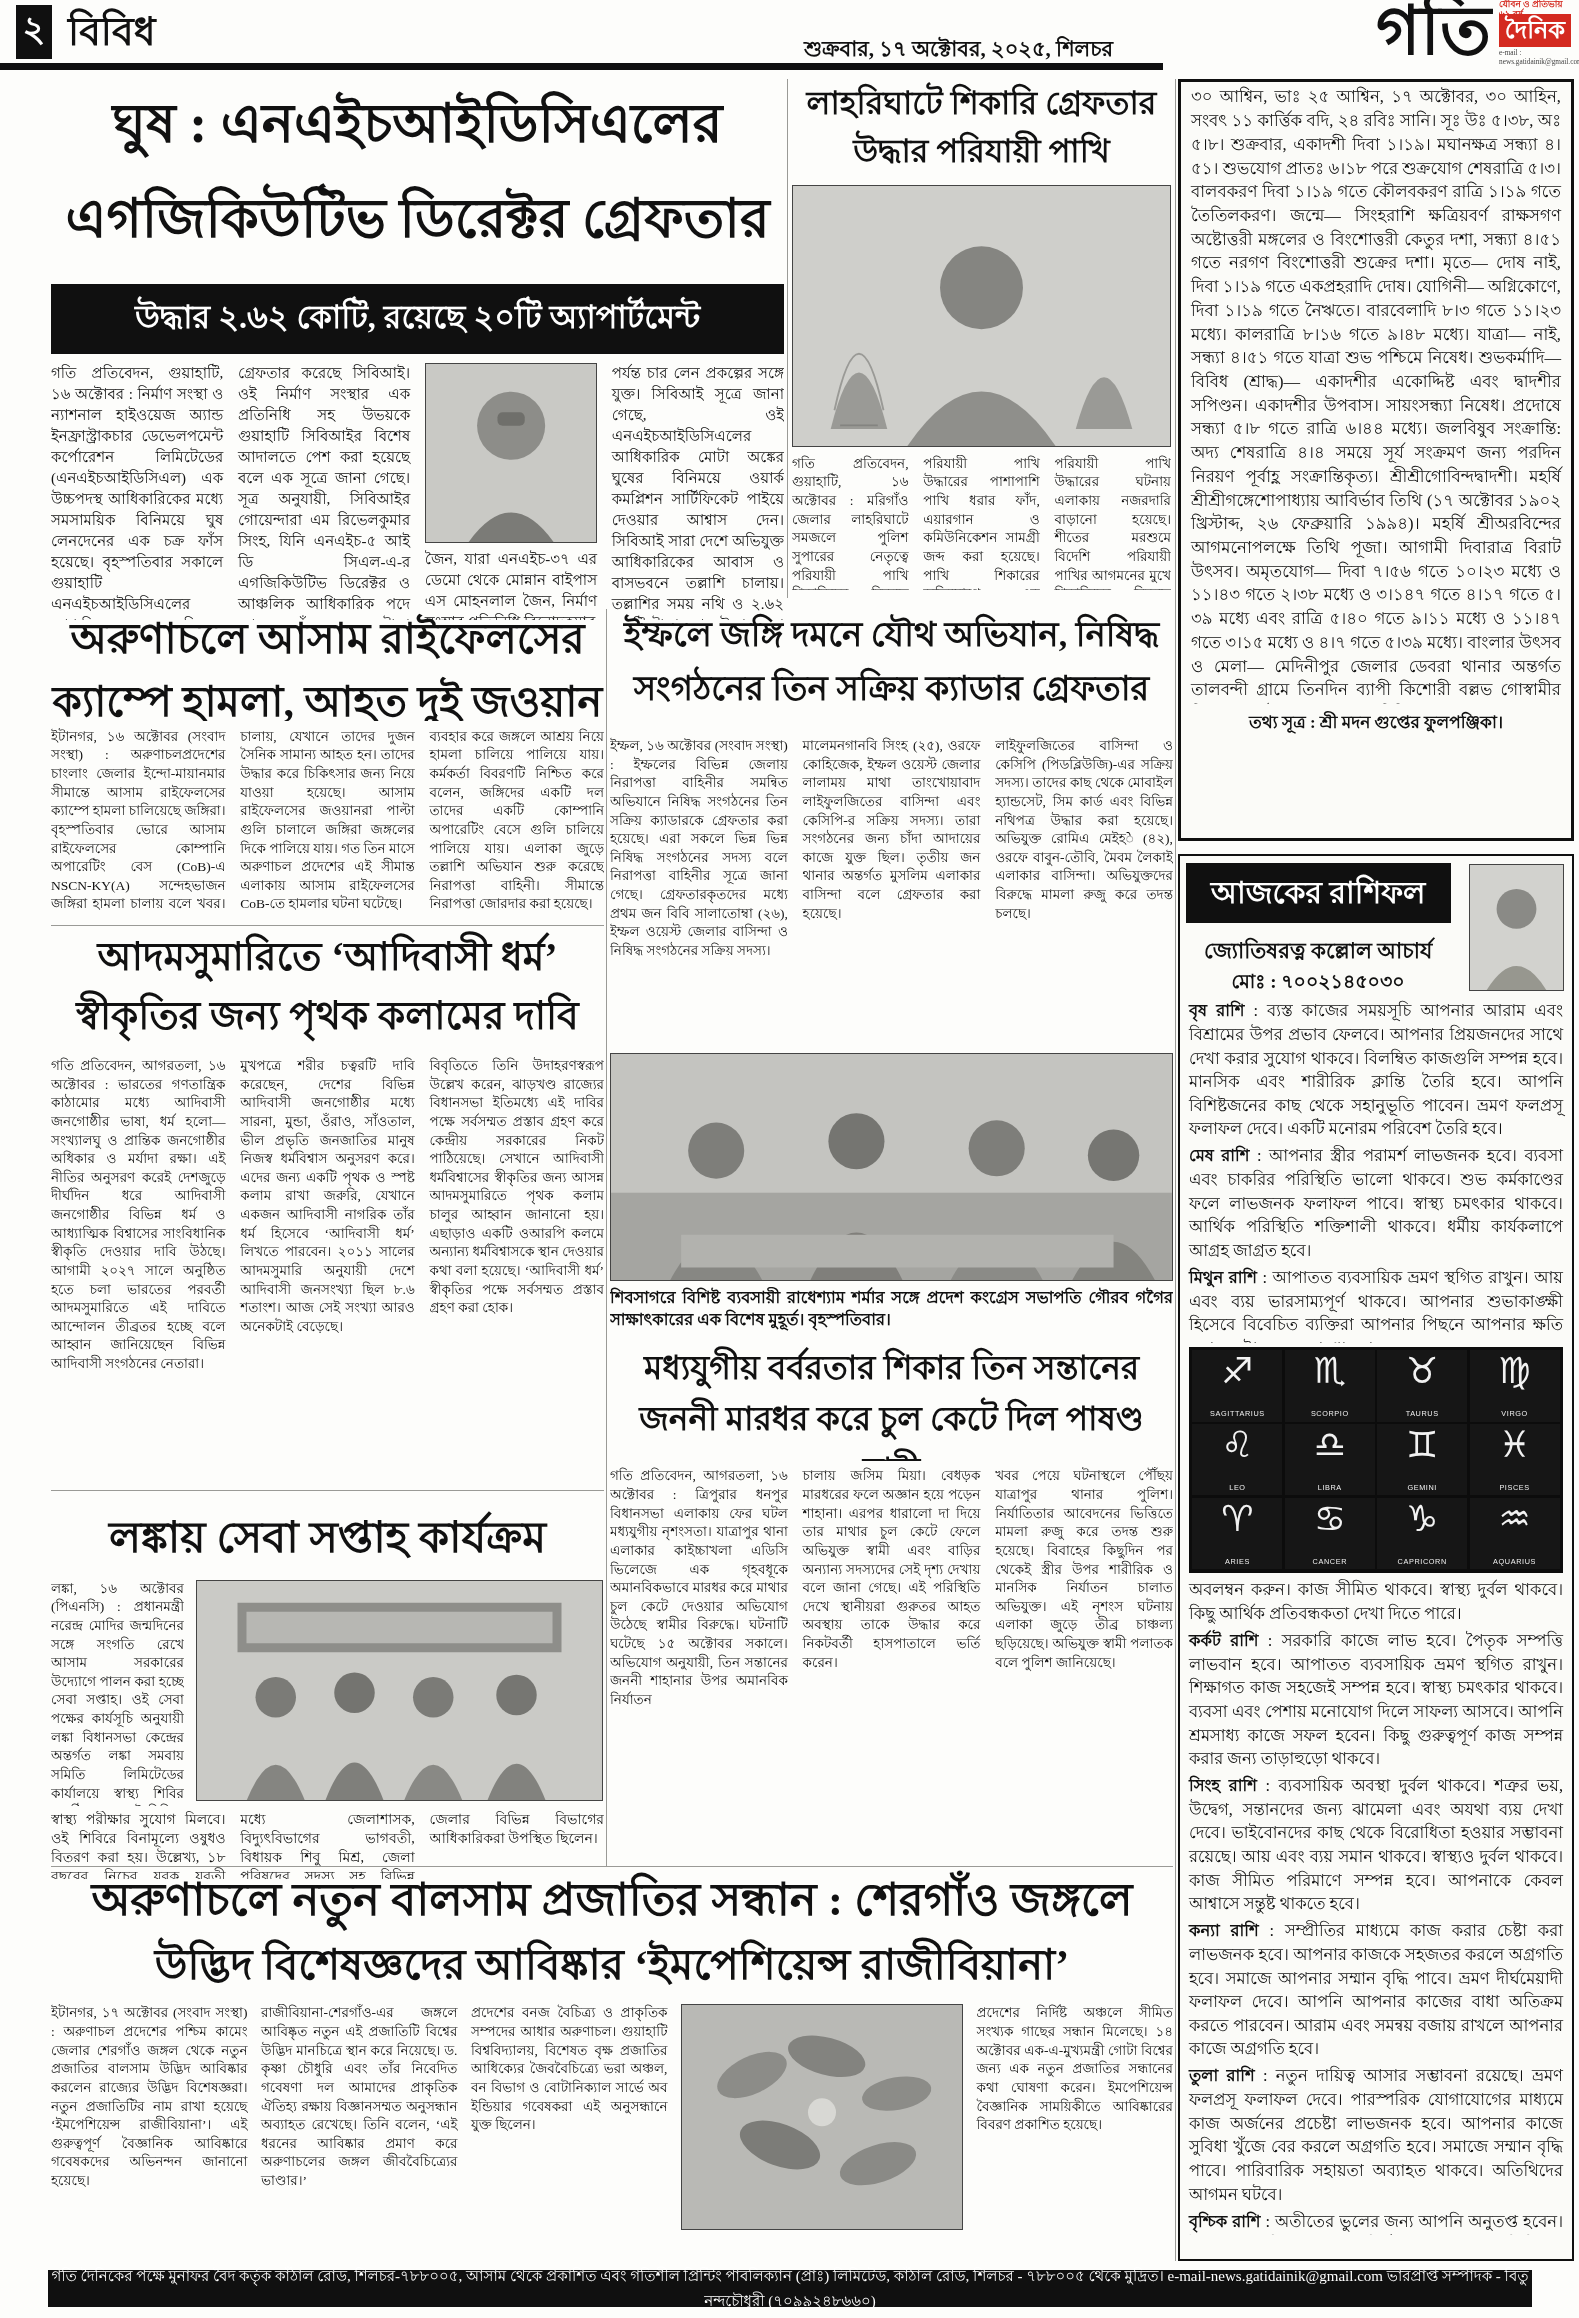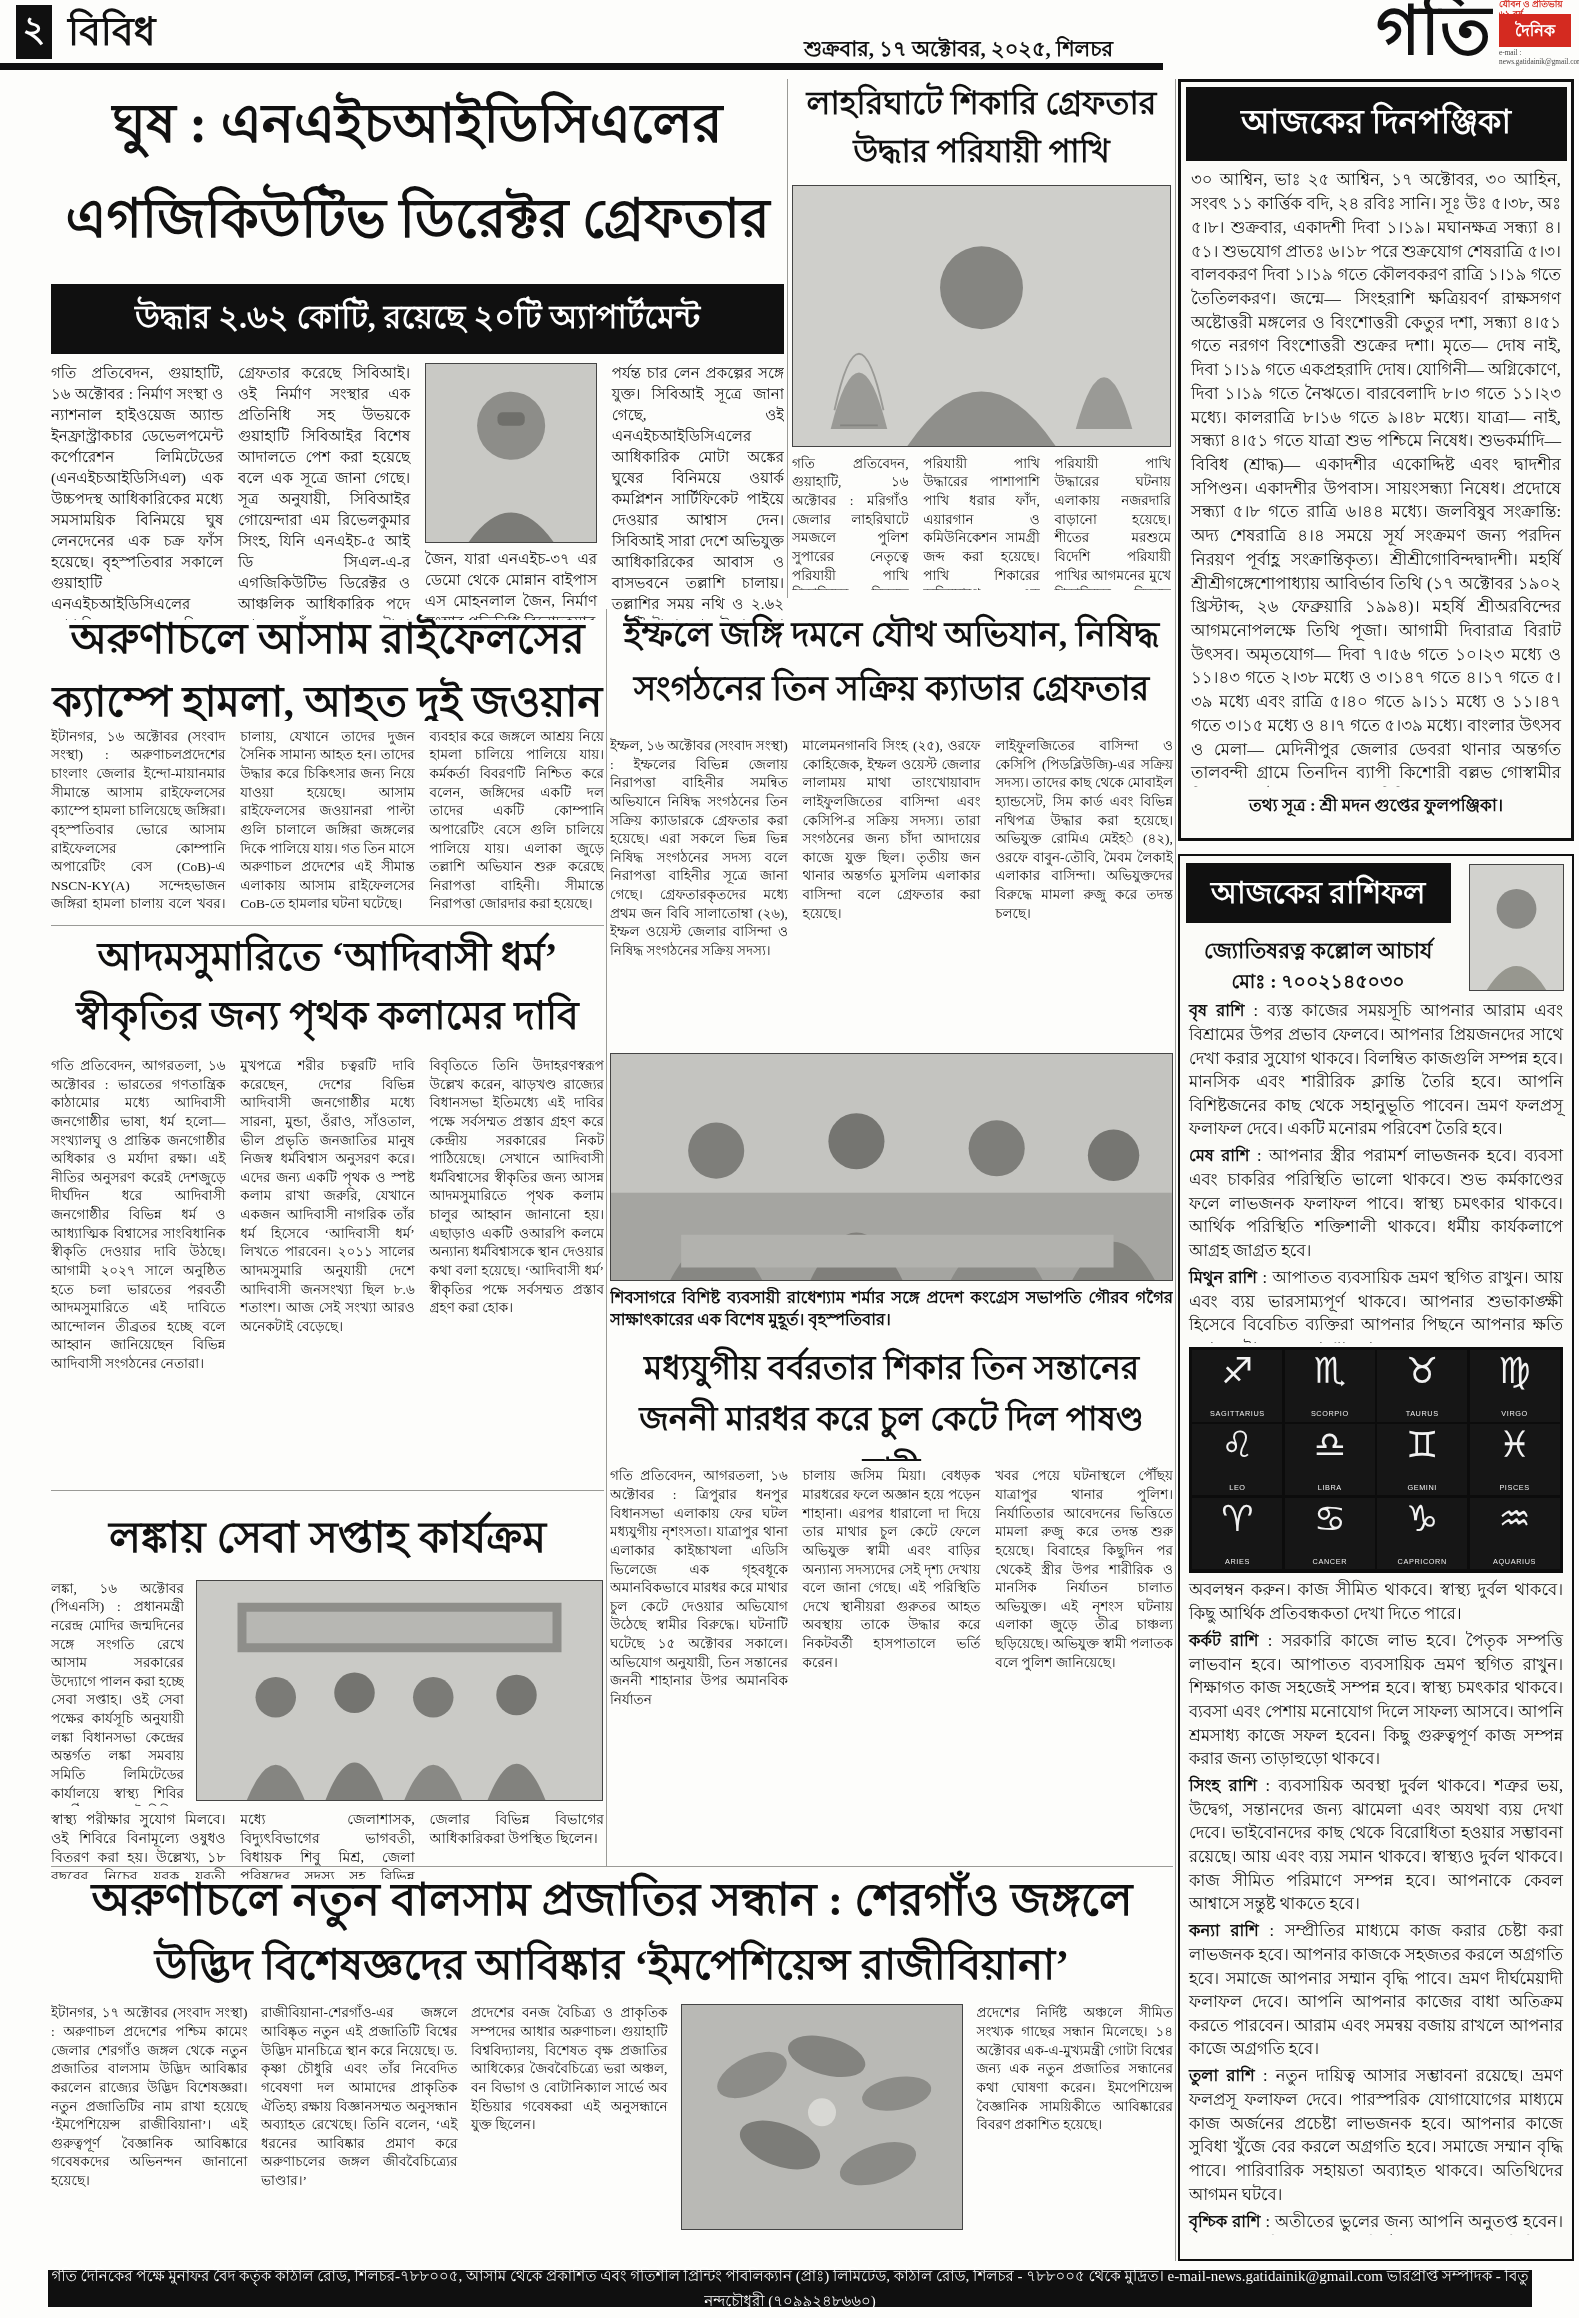--- a/index.html
+++ b/index.html
@@ -42,21 +42,21 @@
 
   <div class="abs" style="left:0;top:0;width:1580px;height:63px;">
     <div class="abs" style="left:16px;top:4.5px;width:36px;height:54px;background:#101010;color:#fff;display:flex;align-items:center;justify-content:center;font-size:35px;font-weight:bold;">
       <span>২</span>
     </div>
     <div class="abs" style="left:68px;top:1.1px;font-size:39px;font-weight:bold;">বিবিধ</div>
     <div class="abs dl" style="left:705px;top:33px;width:507px;text-align:center;font-size:21px;">শুক্রবার, ১৭ অক্টোবর, ২০২৫, শিলচর</div>
     <div class="abs" style="left:1376px;top:0px;width:197px;height:62px;">
       <span class="masthead-title" style="position:absolute;left:0;top:-3.4px;">গতি</span>
       <span class="smallred" style="position:absolute;left:123px;top:0px;width:73px;line-height:1.1;">যৌবন ও প্রতিভায় ৬১ বর্ষ</span>
-      <span class="redbox" style="position:absolute;left:123px;top:13.5px;width:72px;height:33px;font-size:16px;line-height:33px;">দৈনিক</span>
+      <span class="redbox" style="position:absolute;left:123px;top:13.5px;width:72px;height:33px;font-size:24px;line-height:33px;">দৈনিক</span>
       <span style="position:absolute;left:123px;top:48px;font-size:7.3px;color:#444;">e-mail : news.gatidainik@gmail.com</span>
     </div>
     <div class="abs rule" style="left:0;top:63px;width:1163px;height:6.8px;"></div>
   </div>
 
   <div class="abs" style="left:51px;top:77px;width:733px;">
     <div class="hl" style="font-size:54px;line-height:1.75;height:197px;overflow:hidden;">ঘুষ : এনএইচআইডিসিএলের এগজিকিউটিভ ডিরেক্টর গ্রেফতার</div>
     <div class="barhead" style="margin-top:10px;font-size:32px;padding:8px 0;">উদ্ধার ২.৬২ কোটি, রয়েছে ২০টি অ্যাপার্টমেন্ট</div>
     <div class="cols bt" style="margin-top:9px;height:257px;">
       <div>গতি প্রতিবেদন, গুয়াহাটি, ১৬ অক্টোবর : নির্মাণ সংস্থা ও ন্যাশনাল হাইওয়েজ অ্যান্ড ইনফ্রাস্ট্রাকচার ডেভেলপমেন্ট কর্পোরেশন লিমিটেডের (এনএইচআইডিসিএল) এক উচ্চপদস্থ আধিকারিকের মধ্যে সমসাময়িক বিনিময়ে ঘুষ লেনদেনের এক চক্র ফাঁস হয়েছে। বৃহস্পতিবার সকালে গুয়াহাটি এনএইচআইডিসিএলের আঞ্চলিক অফিসের এগজিকিউটিভ ডিরেক্টর একটি নির্মাণ সংস্থা থেকে ১০ লক্ষ টাকা ঘুষ নেওয়ার সময় হাতেনাতে</div>
@@ -89,21 +89,20 @@
       </svg>
     </div>
     <div class="cols bt-sm" style="margin-top:8px;height:135px;">
       <div>গতি প্রতিবেদন, গুয়াহাটি, ১৬ অক্টোবর : মরিগাঁও জেলার লাহরিঘাটে সমজলে পুলিশ সুপারের নেতৃত্বে পরিযায়ী পাখি শিকারিদের বিরুদ্ধে তীব্র অভিযান চালাচ্ছে পুলিশ। মঙ্গলবার রাতে বিশেষ অভিযান চালিয়ে শিকারিদের ডেরা থেকে খাঁচাবন্দি বহু পরিযায়ী পাখি উদ্ধার করা হয়।</div>
       <div>পরিযায়ী পাখি উদ্ধারের পাশাপাশি পাখি ধরার ফাঁদ, এয়ারগান ও কমিউনিকেশন সামগ্রী জব্দ করা হয়েছে। পাখি শিকারের অভিযোগে এক শিকারিকে হাতেনাতে গ্রেফতার করা হয়েছে। ধৃত শিকারিকে জিজ্ঞাসাবাদ করছে পুলিশ।</div>
       <div>পরিযায়ী পাখি উদ্ধারের ঘটনায় এলাকায় নজরদারি বাড়ানো হয়েছে। শীতের মরশুমে বিদেশি পরিযায়ী পাখির আগমনের মুখে শিকারিদের বিরুদ্ধে অভিযান চলবে বলে জানিয়েছে বন বিভাগ ও পুলিশ।</div>
     </div>
   </div>
 
   <div class="abs box" style="left:1178px;top:79px;width:396px;height:762px;">
-    <div class="barhead" style="margin:4.5px;font-size:33px;padding:9px 0;">আজকের দিনপঞ্জিকা</div>
     <div style="padding:3.4px 10px;font-size:16.6px;line-height:1.43;text-align:justify;height:615px;overflow:hidden;">৩০ আশ্বিন, ভাঃ ২৫ আশ্বিন, ১৭ অক্টোবর, ৩০ আহিন, সংবৎ ১১ কার্ত্তিক বদি, ২৪ রবিঃ সানি। সূঃ উঃ ৫।৩৮, অঃ ৫।৮। শুক্রবার, একাদশী দিবা ১।১৯। মঘানক্ষত্র সন্ধ্যা ৪।৫১। শুভযোগ প্রাতঃ ৬।১৮ পরে শুক্রযোগ শেষরাত্রি ৫।৩। বালবকরণ দিবা ১।১৯ গতে কৌলবকরণ রাত্রি ১।১৯ গতে তৈতিলকরণ। জন্মে— সিংহরাশি ক্ষত্রিয়বর্ণ রাক্ষসগণ অষ্টোত্তরী মঙ্গলের ও বিংশোত্তরী কেতুর দশা, সন্ধ্যা ৪।৫১ গতে নরগণ বিংশোত্তরী শুক্রের দশা। মৃতে— দোষ নাই, দিবা ১।১৯ গতে একপ্রহরাদি দোষ। যোগিনী— অগ্নিকোণে, দিবা ১।১৯ গতে নৈঋতে। বারবেলাদি ৮।৩ গতে ১১।২৩ মধ্যে। কালরাত্রি ৮।১৬ গতে ৯।৪৮ মধ্যে। যাত্রা— নাই, সন্ধ্যা ৪।৫১ গতে যাত্রা শুভ পশ্চিমে নিষেধ। শুভকর্মাদি— বিবিধ (শ্রাদ্ধ)— একাদশীর একোদ্দিষ্ট এবং দ্বাদশীর সপিণ্ডন। একাদশীর উপবাস। সায়ংসন্ধ্যা নিষেধ। প্রদোষে সন্ধ্যা ৫।৮ গতে রাত্রি ৬।৪৪ মধ্যে। জলবিষুব সংক্রান্তি: অদ্য শেষরাত্রি ৪।৪ সময়ে সূর্য সংক্রমণ জন্য পরদিন নিরয়ণ পূর্বাহ্ণ সংক্রান্তিকৃত্য। শ্রীশ্রীগোবিন্দদ্বাদশী। মহর্ষি শ্রীশ্রীগঙ্গেশোপাধ্যায় আবির্ভাব তিথি (১৭ অক্টোবর ১৯০২ খ্রিস্টাব্দ, ২৬ ফেব্রুয়ারি ১৯৯৪)। মহর্ষি শ্রীঅরবিন্দের আগমনোপলক্ষে তিথি পূজা। আগামী দিবারাত্র বিরাট উৎসব। অমৃতযোগ— দিবা ৭।৫৬ গতে ১০।২৩ মধ্যে ও ১১।৪৩ গতে ২।৩৮ মধ্যে ও ৩।১৪৭ গতে ৪।১৭ গতে ৫।৩৯ মধ্যে এবং রাত্রি ৫।৪০ গতে ৯।১১ মধ্যে ও ১১।৪৭ গতে ৩।১৫ মধ্যে ও ৪।৭ গতে ৫।৩৯ মধ্যে। বাংলার উৎসব ও মেলা— মেদিনীপুর জেলার ডেবরা থানার অন্তর্গত তালবন্দী গ্রামে তিনদিন ব্যাপী কিশোরী বল্লভ গোস্বামীর তিরোভাব উৎসব। অসম-সাহিত্যিক সুরেন্দ্রমোহন দাসর স্মৃতিদিবস। মাজুলী বরএলেঙী সত্রত চন্দ্রবতী আইর, গোপীনাথ গোস্বামীর তিরোভাব তিথি। হালখাতি। গ্রহস্ফুটের নক্ষত্র সংখ্যা—র ১৪ চং ১০ মং ১৬ বু ১৬ বৃ ৭ শু ১৩ শ ২৫ রা ২৫ কে ১১।</div>
     <div class="dl" style="padding:5.6px 10px;font-size:17px;">তথ্য সূত্র : শ্রী মদন গুপ্তের ফুলপঞ্জিকা।</div>
   </div>
 
   <div class="abs" style="left:51px;top:608px;width:553px;">
     <div class="hl" style="font-size:42px;line-height:1.5;height:113px;overflow:hidden;">অরুণাচলে আসাম রাইফেলসের ক্যাম্পে হামলা, আহত দুই জওয়ান</div>
     <div class="cols bt-sm" style="margin-top:6.8px;height:186px;">
       <div>ইটানগর, ১৬ অক্টোবর (সংবাদ সংস্থা) : অরুণাচলপ্রদেশের চাংলাং জেলার ইন্দো-মায়ানমার সীমান্তে আসাম রাইফেলসের ক্যাম্পে হামলা চালিয়েছে জঙ্গিরা। বৃহস্পতিবার ভোরে আসাম রাইফেলসের কোম্পানি অপারেটিং বেস (CoB)-এ NSCN-KY(A) সন্দেহভাজন জঙ্গিরা হামলা চালায় বলে খবর। এতে দুই সৈনিক আহত হয়েছেন।</div>
       <div>চালায়, যেখানে তাদের দুজন সৈনিক সামান্য আহত হন। তাদের উদ্ধার করে চিকিৎসার জন্য নিয়ে যাওয়া হয়েছে। আসাম রাইফেলসের জওয়ানরা পাল্টা গুলি চালালে জঙ্গিরা জঙ্গলের দিকে পালিয়ে যায়। গত তিন মাসে অরুণাচল প্রদেশের এই সীমান্ত এলাকায় আসাম রাইফেলসের CoB-তে হামলার ঘটনা ঘটেছে।</div>
       <div>ব্যবহার করে জঙ্গলে আশ্রয় নিয়ে হামলা চালিয়ে পালিয়ে যায়। কর্মকর্তা বিবরণটি নিশ্চিত করে বলেন, জঙ্গিদের একটি দল তাদের একটি কোম্পানি অপারেটিং বেসে গুলি চালিয়ে পালিয়ে যায়। এলাকা জুড়ে তল্লাশি অভিযান শুরু করেছে নিরাপত্তা বাহিনী। সীমান্তে নিরাপত্তা জোরদার করা হয়েছে।</div>

